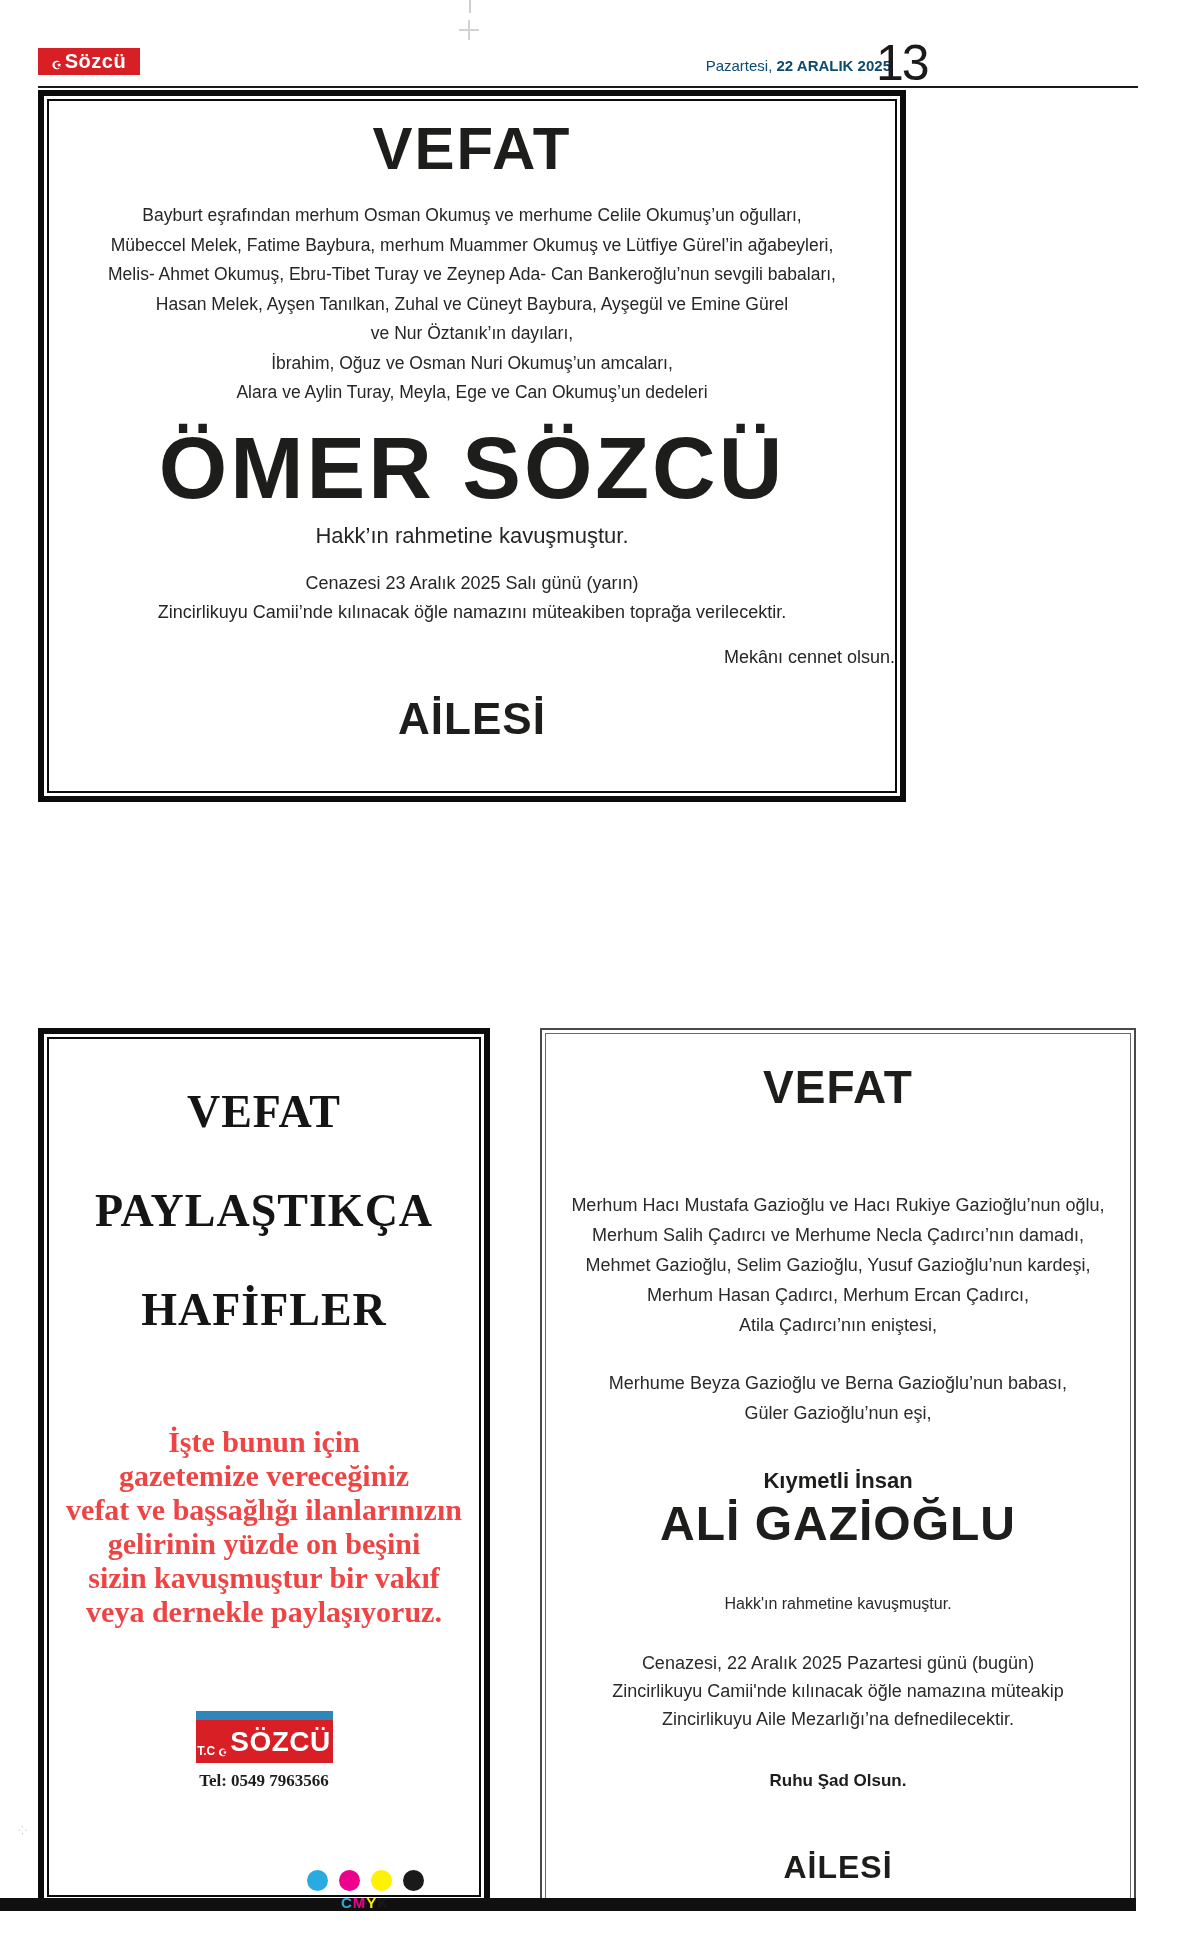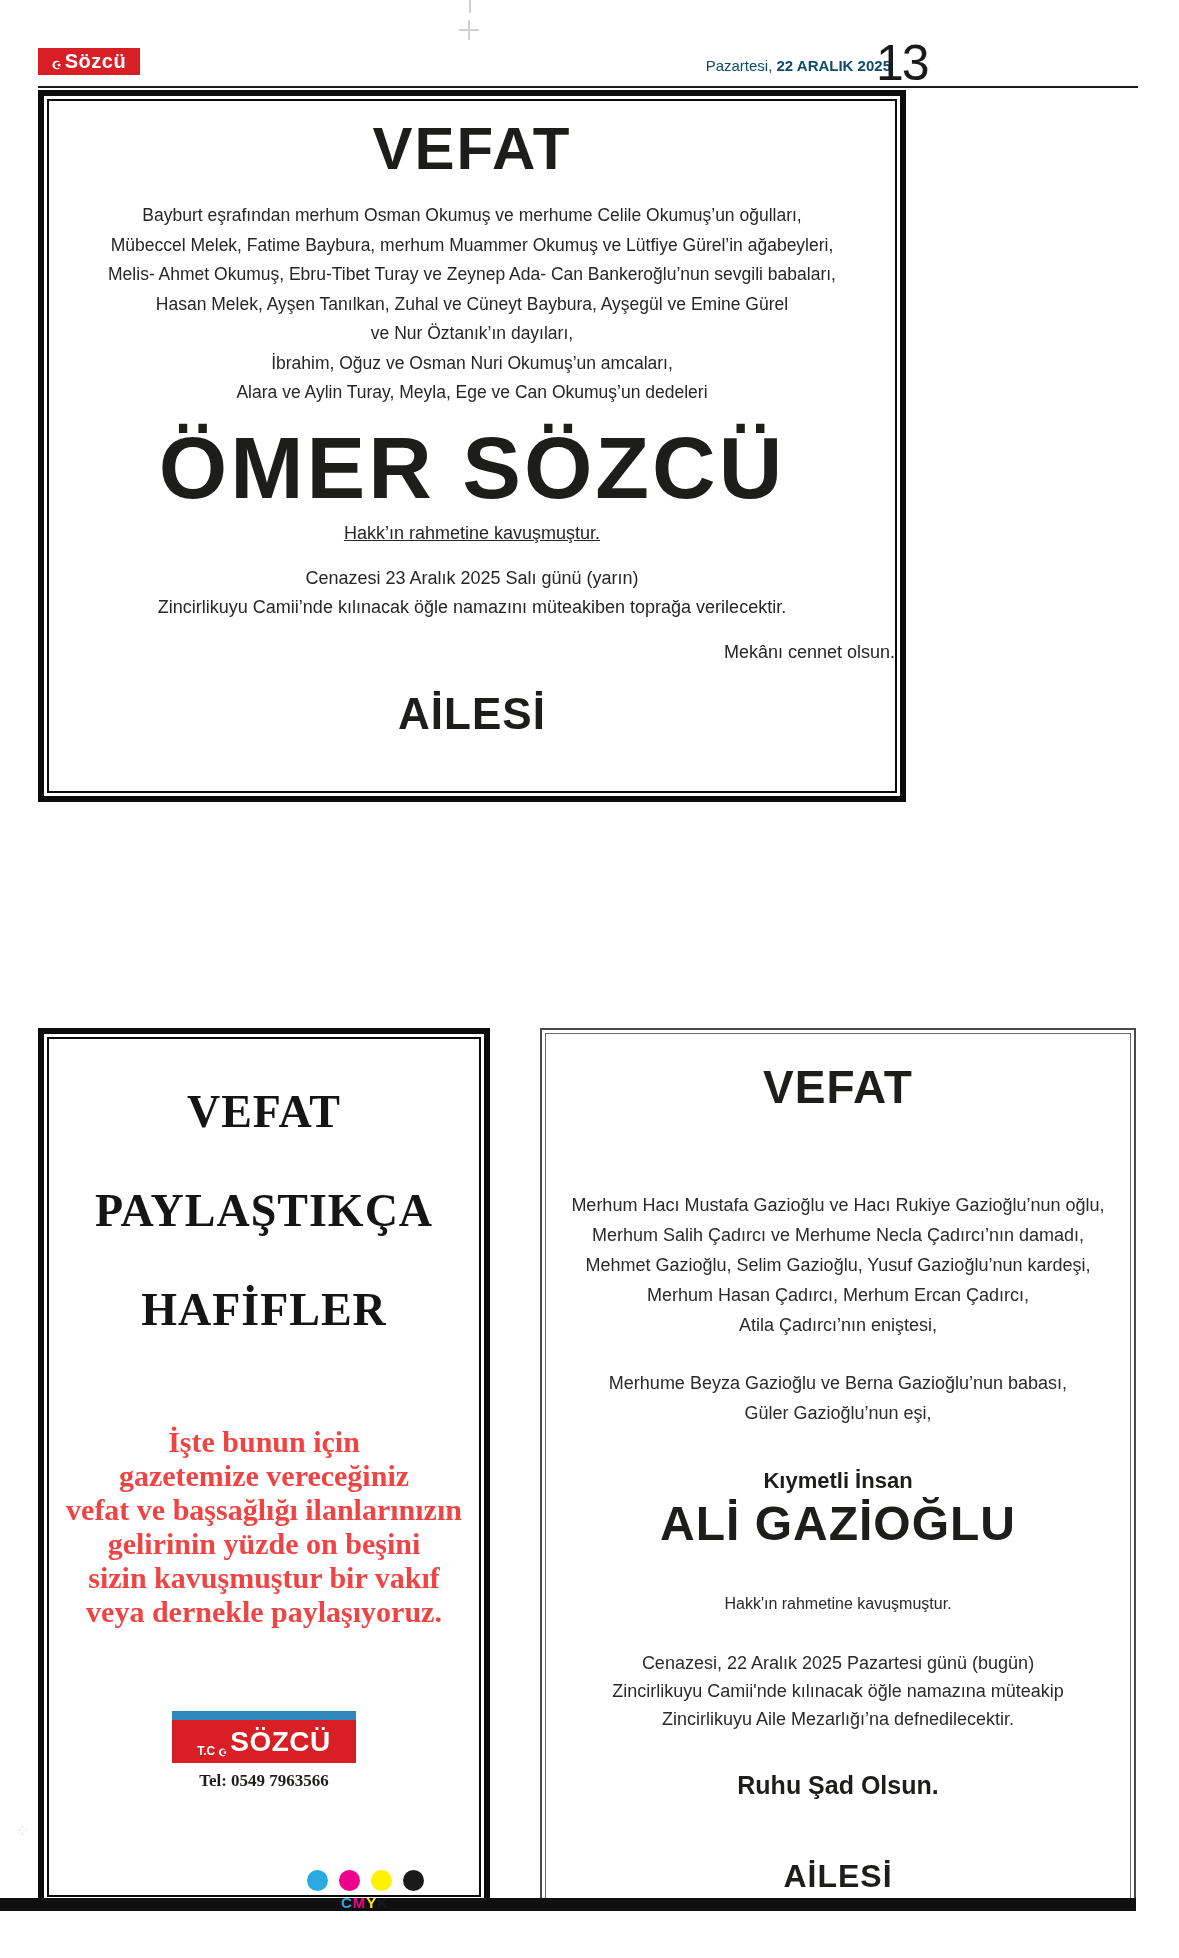--- a/index.html
+++ b/index.html
@@ -40,39 +40,39 @@
   .main-box{
     position:absolute;left:38px;top:90px;width:868px;height:712px;
     border:6px solid #0b0b0b;background:#fff;box-sizing:border-box;
   }
   .main-box-inner{
     position:absolute;inset:3px;border:2px solid #0b0b0b;text-align:center;
   }
   .vefat-title{margin-top:18px;font-size:60px;line-height:1;font-weight:bold;letter-spacing:2px;}
   .intro{margin-top:22px;font-size:17.5px;line-height:29.5px;color:#262626;}
   .big-name{margin-top:12px;font-size:88px;line-height:1.08;font-weight:800;letter-spacing:3px;white-space:nowrap;}
-  .rahmet{margin-top:8px;font-size:18px;color:#262626;text-decoration:underline;}
+  .rahmet{margin-top:8px;font-size:22px;color:#262626;}
   .funeral{margin-top:20px;font-size:18px;line-height:29px;color:#262626;}
   .closing{margin-top:20px;font-size:18px;color:#262626;text-align:right;}
   .ailesi{margin-top:26px;font-size:44px;font-weight:bold;letter-spacing:1px;}
   
   .ad-box{
     position:absolute;left:38px;top:1028px;width:452px;height:878px;
     border:6px solid #0b0b0b;background:#fff;box-sizing:border-box;
   }
   .ad-box-inner{
     position:absolute;inset:3px;border:2px solid #0b0b0b;text-align:center;
     font-family:"Liberation Serif",serif;
   }
   .ad-headline{padding-top:50px;font-weight:bold;font-size:46px;line-height:1;color:#151515;}
   .ad-headline .h-line{margin-bottom:53px;letter-spacing:1px;}
   .ad-headline .h-line:last-child{margin-bottom:0;}
   .ad-body{margin-top:92px;font-weight:bold;font-size:30px;line-height:34px;color:#ef4444;}
   .ad-logo{
-    margin:82px auto 0;width:184px;
+    margin:82px auto 0;width:137px;
   }
   .ad-logo .blue-bar{height:9px;background:#2f86b8;}
   .ad-logo .red-body{
     height:43px;background:#d91f26;color:#fff;display:flex;align-items:center;justify-content:center;gap:3px;
     font-family:"Liberation Sans",sans-serif;font-weight:bold;
   }
   .ad-logo .tc{font-size:12px;align-self:flex-end;margin-bottom:5px;}
   .ad-logo .crescent{font-size:10px;align-self:flex-end;margin-bottom:5px;}
   .ad-logo .brand{font-size:28px;letter-spacing:.5px;}
   .ad-phone{margin-top:8px;font-weight:bold;font-size:17px;}
@@ -84,21 +84,21 @@
   .right-box-inner{
     position:absolute;inset:3px;border:1px solid #6a6a6a;text-align:center;
   }
   .vefat-title2{margin-top:30px;font-size:46px;line-height:1;font-weight:800;letter-spacing:1px;}
   .intro2{margin-top:80px;font-size:18px;line-height:30px;color:#2a2a2a;}
   .family2{margin-top:28px;font-size:18px;line-height:30px;color:#2a2a2a;}
   .honorific{margin-top:40px;font-size:22px;font-weight:bold;}
   .big-name2{margin-top:4px;font-size:48px;line-height:1.1;font-weight:800;letter-spacing:1px;}
   .rahmet2{margin-top:44px;font-size:16px;color:#2a2a2a;}
   .funeral2{margin-top:36px;font-size:18px;line-height:28px;color:#2a2a2a;}
-  .closing2{margin-top:38px;font-size:25px;font-weight:bold;}
+  .closing2{margin-top:38px;font-size:17px;font-weight:bold;}
   .ailesi2{margin-top:58px;font-size:32px;font-weight:800;letter-spacing:1px;}
   
   .bottom-bar{position:absolute;left:0;top:1898px;width:1136px;height:13px;background:#101010;}
   .cmyk-strip{position:absolute;left:300px;top:1870px;width:130px;text-align:center;}
   .cmyk-dots{display:flex;justify-content:center;gap:11px;}
   .dot{width:21px;height:21px;border-radius:50%;}
   .dot-c{background:#29abe2;}
   .dot-m{background:#ec008c;}
   .dot-y{background:#fff200;}
   .dot-k{background:#1a1a1a;}

